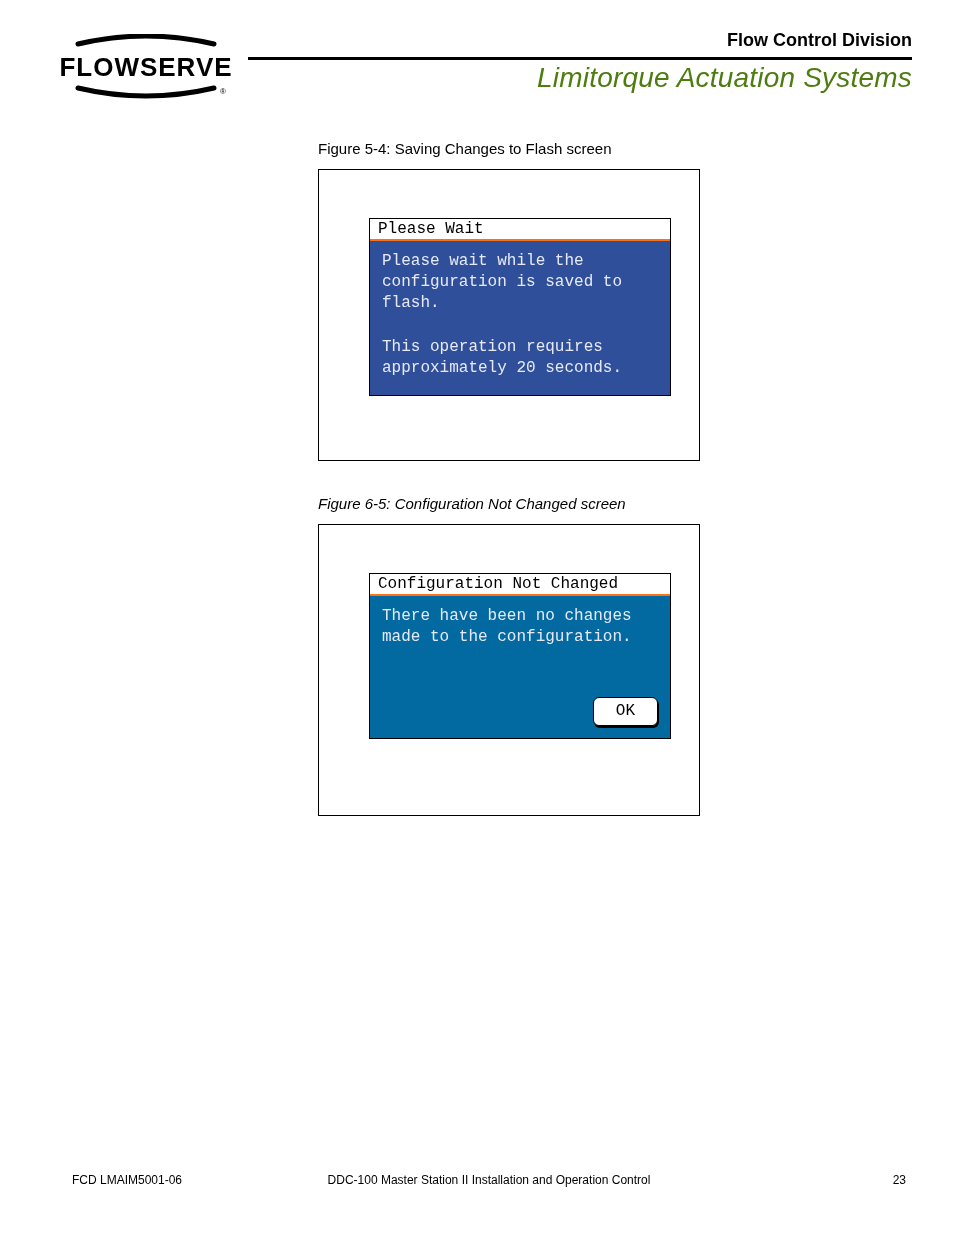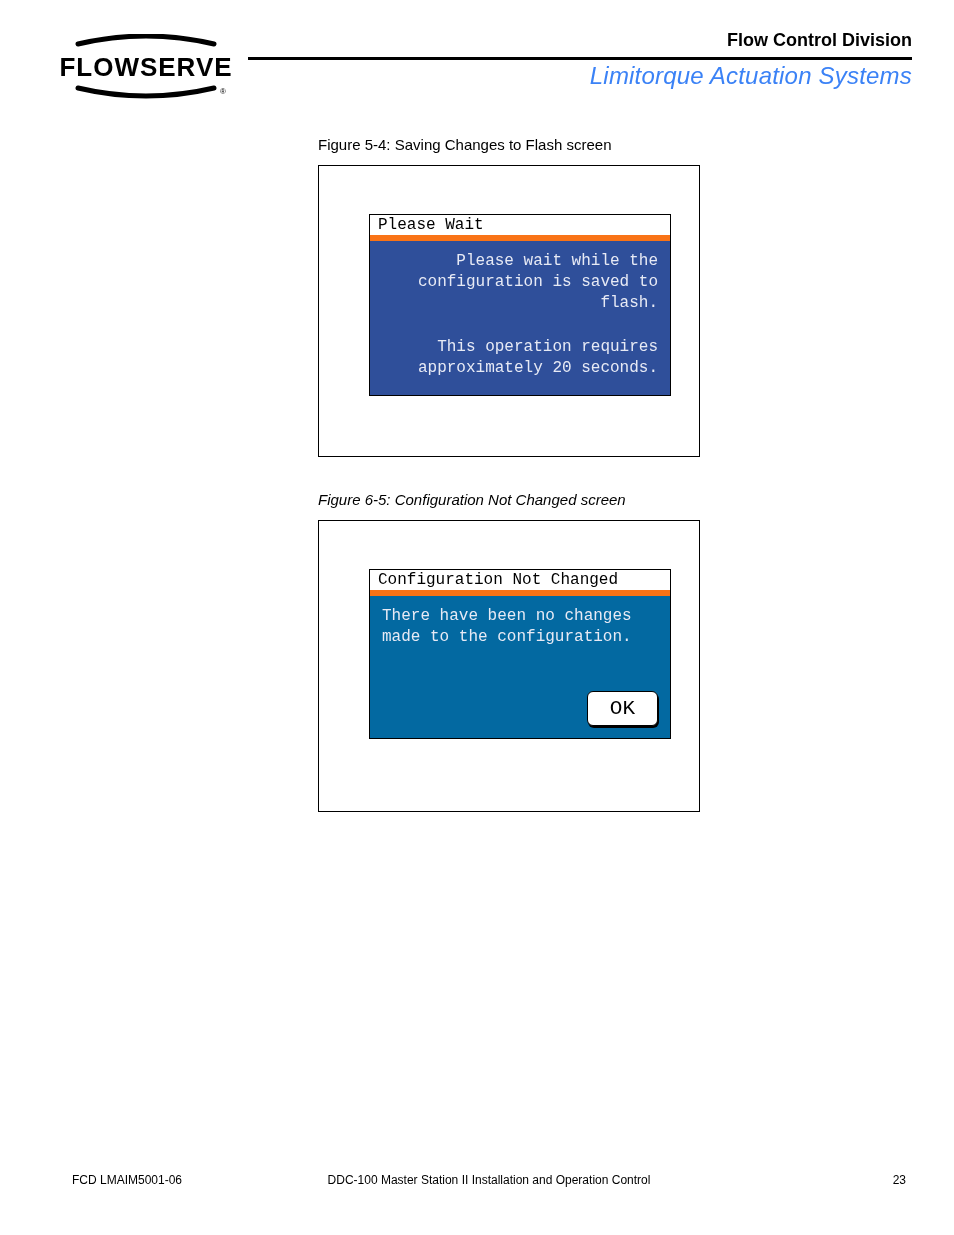--- a/index.html
+++ b/index.html
@@ -29,22 +29,22 @@
     font-size: 18px;
     color: #000;
   }
   .rule {
     border: none;
     border-top: 3px solid #000;
     margin: 6px 0 2px 208px;
   }
   .subsystem {
     font-style: italic;
-    font-size: 24px;
-    color: #3b82f6;
+    font-size: 28px;
+    color: #4d7c0f;
     letter-spacing: 0.2px;
   }
   .caption {
     font-size: 15px;
     color: #000;
     margin: 46px 0 12px 318px;
   }
   .caption2 {
     font-style: italic;
     font-size: 15px;
@@ -65,32 +65,31 @@
     top: 48px;
     width: 300px;
     border: 1px solid #000;
   }
   .dlg-title {
     background: #fff;
     color: #000;
     font-family: "Courier New", monospace;
     font-size: 16px;
     padding: 1px 8px;
-    border-bottom: 6px solid #f97316;
+    border-bottom: 2px solid #f97316;
   }
   .dlg-body {
     background: #2f4f9a;
     color: #e7eaf5;
     font-family: "Courier New", monospace;
     font-size: 16px;
     padding: 10px 12px 16px 12px;
     line-height: 1.3;
     min-height: 128px;
     position: relative;
-    text-align: right;
   }
   .dlg-body2 {
     background: #0369a1;
     color: #e7eaf5;
     font-family: "Courier New", monospace;
     font-size: 16px;
     padding: 10px 20px 16px 12px;
     line-height: 1.3;
     min-height: 116px;
     position: relative;
@@ -98,21 +97,21 @@
   .dlg-text-gap {
     height: 24px;
   }
   .ok-btn {
     position: absolute;
     right: 12px;
     bottom: 12px;
     background: #fff;
     color: #000;
     font-family: "Courier New", monospace;
-    font-size: 21px;
+    font-size: 16px;
     padding: 3px 22px;
     border: 1px solid #000;
     border-radius: 6px;
     box-shadow: 1px 2px 0 #000;
   }
   .footer {
     position: absolute;
     bottom: 48px;
     left: 72px;
     right: 48px;

